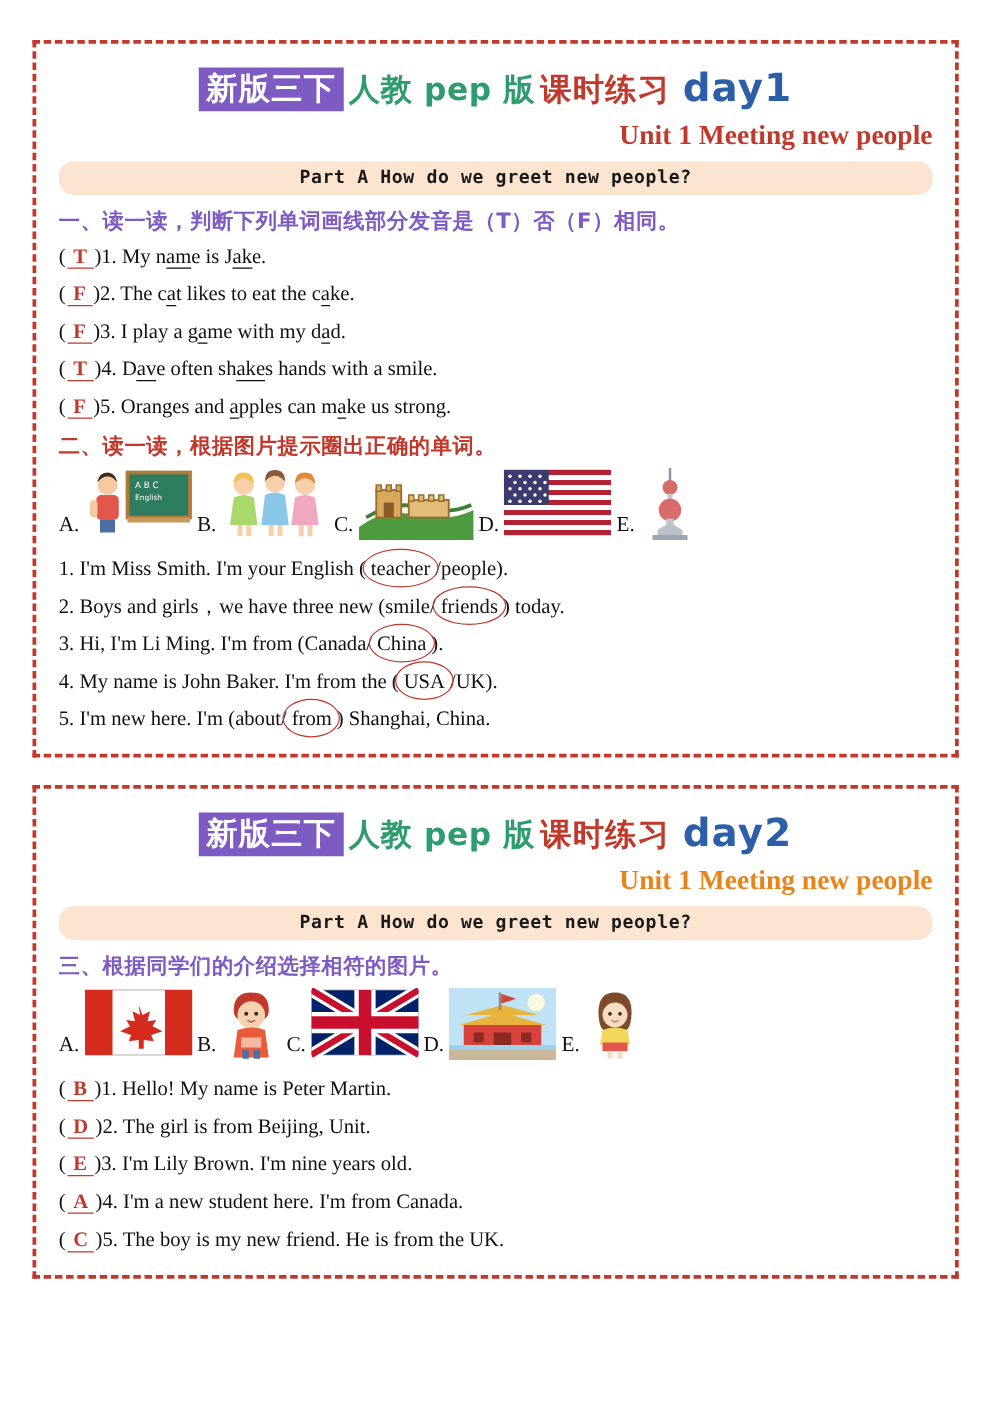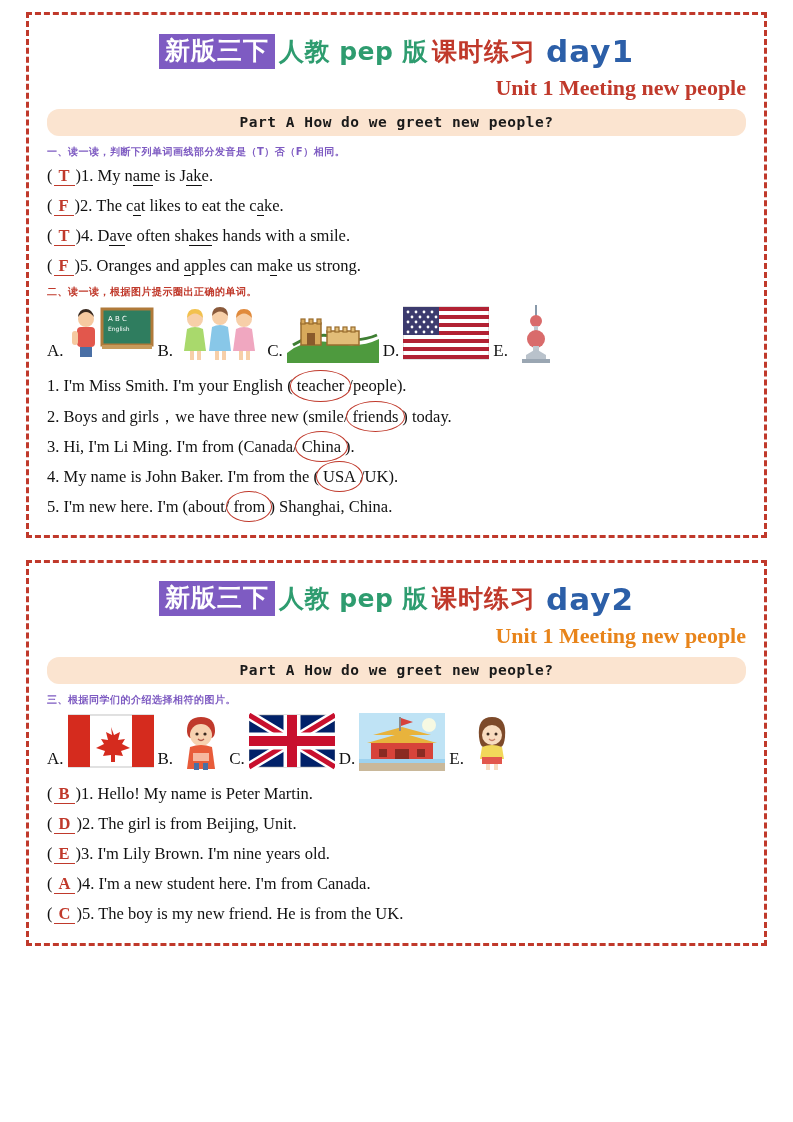--- a/index.html
+++ b/index.html
@@ -5,21 +5,21 @@
   * { box-sizing: border-box; }
   html, body {
     margin: 0; padding: 0;
     width: 793px; height: 1122px;
     background: #ffffff;
     font-family: "Liberation Serif", serif;
   }
   .page {
     width: 793px; height: 982px;
     position: relative;
-    padding: 12px 26px;
+    padding: 32px 26px;
   }
   .worksheet {
     border: 3px dashed #c0392b;
     padding: 14px 18px 16px 18px;
     position: relative;
   }
   .worksheet + .worksheet { margin-top: 22px; }
 
   
   .title-row {
@@ -85,21 +85,21 @@
     padding: 5px 0 6px 0;
     letter-spacing: 0.5px;
     border-radius: 12px;
   }
 
   
   .sec-head {
     color: #7e5bc2;
     font-family: "DejaVu Sans", sans-serif;
     font-weight: bold;
-    font-size: 10px;
+    font-size: 17px;
     margin: 9px 0 6px 0;
     letter-spacing: 0.5px;
   }
   .sec-head.red { color: #c0392b; }
 
   
   .q-line {
     font-family: "Liberation Serif", serif;
     font-size: 16.5px;
     color: #111;
@@ -181,20 +181,24 @@
     <div class="q-line">
       <span class="ans-paren">(</span><span class="ans">T</span><span class="ans-paren">)</span><span>1.</span>
       <span>My n<span class="u">am</span>e is J<span class="u">ak</span>e.</span>
     </div>
 
     <div class="q-line">
       <span class="ans-paren">(</span><span class="ans">F</span><span class="ans-paren">)</span><span>2.</span>
       <span>The c<span class="u">a</span>t likes to eat the c<span class="u">a</span>ke.</span>
     </div>
 
+    <div class="q-line">
+      <span class="ans-paren">(</span><span class="ans">F</span><span class="ans-paren">)</span><span>3.</span>
+      <span>I play a g<span class="u">a</span>me with my d<span class="u">a</span>d.</span>
+    </div>
 
     <div class="q-line">
       <span class="ans-paren">(</span><span class="ans">T</span><span class="ans-paren">)</span><span>4.</span>
       <span>D<span class="u">av</span>e often sh<span class="u">ake</span>s hands with a smile.</span>
     </div>
 
     <div class="q-line">
       <span class="ans-paren">(</span><span class="ans">F</span><span class="ans-paren">)</span><span>5.</span>
       <span>Oranges and <span class="u">a</span>pples can m<span class="u">a</span>ke us strong.</span>
     </div>

